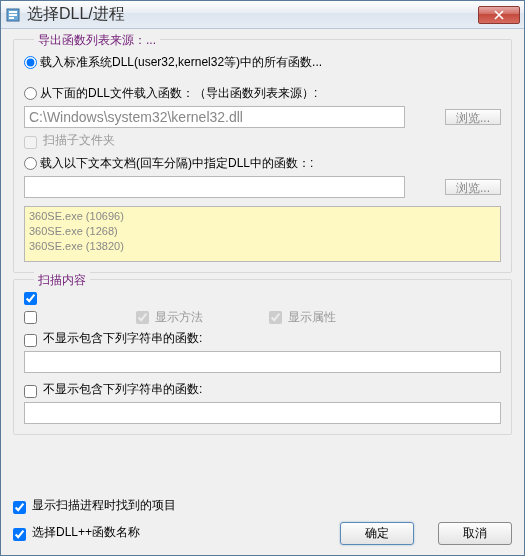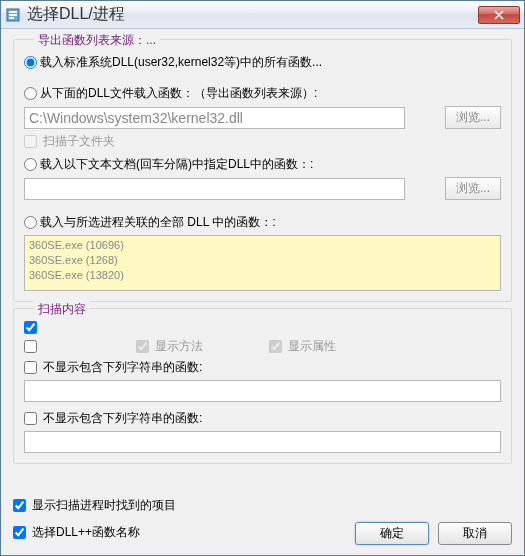--- a/index.html
+++ b/index.html
@@ -100,21 +100,21 @@
   height: 22px;
   border: 1px solid #b8b8b8;
   background: #fff;
   padding: 0 4px;
   font-family: inherit;
   font-size: 14px;
   color: #888;
 }
 .browse-btn {
   width: 56px;
-  height: 23px;
+  height: 16px;
   border: 1px solid #b8b8b8;
   background: linear-gradient(to bottom, #fdfdfd, #e8e8e8);
   font-family: inherit;
   font-size: 12px;
   cursor: pointer;
   color: #888;
   margin-left: 34px;
 }
 .listbox {
   width: 100%;
@@ -123,21 +123,21 @@
   background: #fef9c3;
   padding: 2px 4px;
   font-family: Tahoma, sans-serif;
   font-size: 11px;
   color: #888;
   overflow: hidden;
   line-height: 15px;
 }
 .checkbox-row {
   display: flex;
-  align-items: center;
+  align-items: flex-end;
   gap: 3px;
   margin: 4px 0;
 }
 .inline-checks {
   display: flex;
   align-items: center;
   gap: 3px;
 }
 .inline-checks .spacer { width: 90px; }
 .full-input {
@@ -145,21 +145,21 @@
   height: 22px;
   border: 1px solid #b8b8b8;
   background: #fff;
   padding: 0 4px;
   font-family: inherit;
   font-size: 12px;
 }
 .bottom-bar {
   display: flex;
   align-items: flex-end;
-  gap: 9px;
+  gap: 24px;
   padding: 4px 12px 10px 12px;
 }
 .bottom-checks {
   flex: 1;
   display: flex;
   flex-direction: column;
   gap: 2px;
 }
 .dlg-btn {
   width: 74px;
@@ -225,24 +225,20 @@
       <div class="radio-row">
         <input type="radio" name="src" style="">
         <label>载入以下文本文档(回车分隔)中指定DLL中的函数：:</label>
       </div>
       <div class="row">
         <input type="text" class="text-input" disabled="" value="" style="">
         <button class="browse-btn" disabled="">浏览...</button>
       </div>
       <div class="spacer-v"></div>
 
-      <div class="radio-row">
-        <input type="radio" name="src" style="">
-        <label>载入与所选进程关联的全部 DLL 中的函数：:</label>
-      </div>
       <div class="listbox">
         <div>360SE.exe  (10696)</div>
         <div>360SE.exe  (1268)</div>
         <div>360SE.exe  (13820)</div>
       </div>
     </div>
 
     <div class="group">
       <div class="group-legend">扫描内容</div>
 

